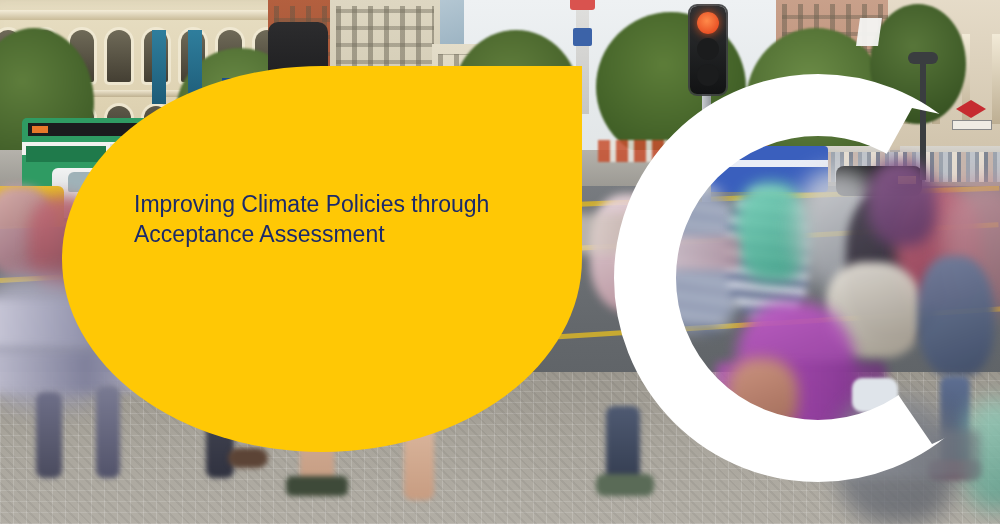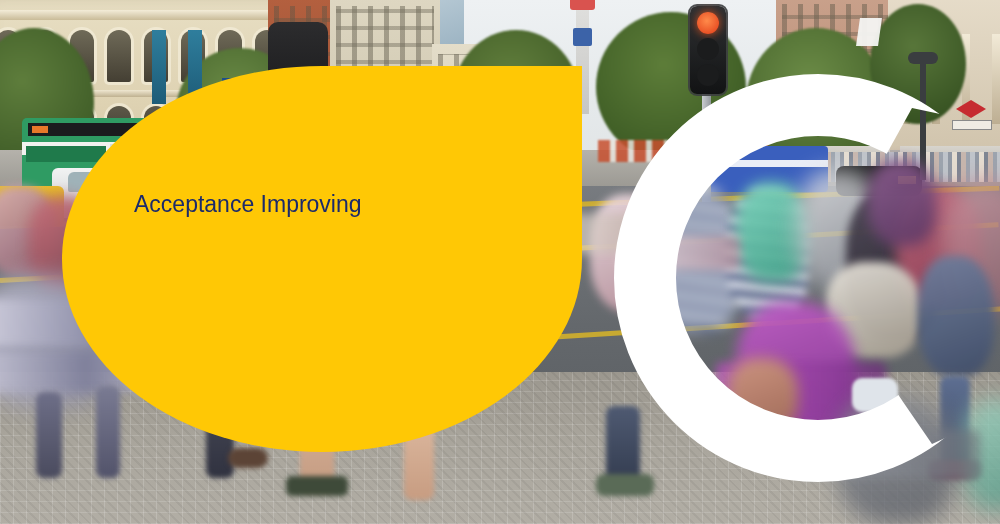--- a/index.html
+++ b/index.html
@@ -507,21 +507,22 @@
       <div class="leg" style="left:852px;top:378px;width:46px;height:34px;background:#dfe4ea;border-radius:10px;filter:blur(1.6px);"></div>
       <div class="leg" style="left:1000px;top:40px;width:0;height:0;"></div>
     </div>
   </div>
 
   <div class="leaf"></div>
 
   <div class="copy">
 
     <h1 class="headline">
-      <span>Acceptance Improving</span>
+      <span>Improving Climate Policies through</span>
+      <span>Acceptance Assessment</span>
     </h1>
 
     <p class="when">
     </p>
   </div>
 
   <div class="logo-e">
     <svg viewBox="0 0 412 412" xmlns="http://www.w3.org/2000/svg" aria-hidden="true">
 
       <defs>

